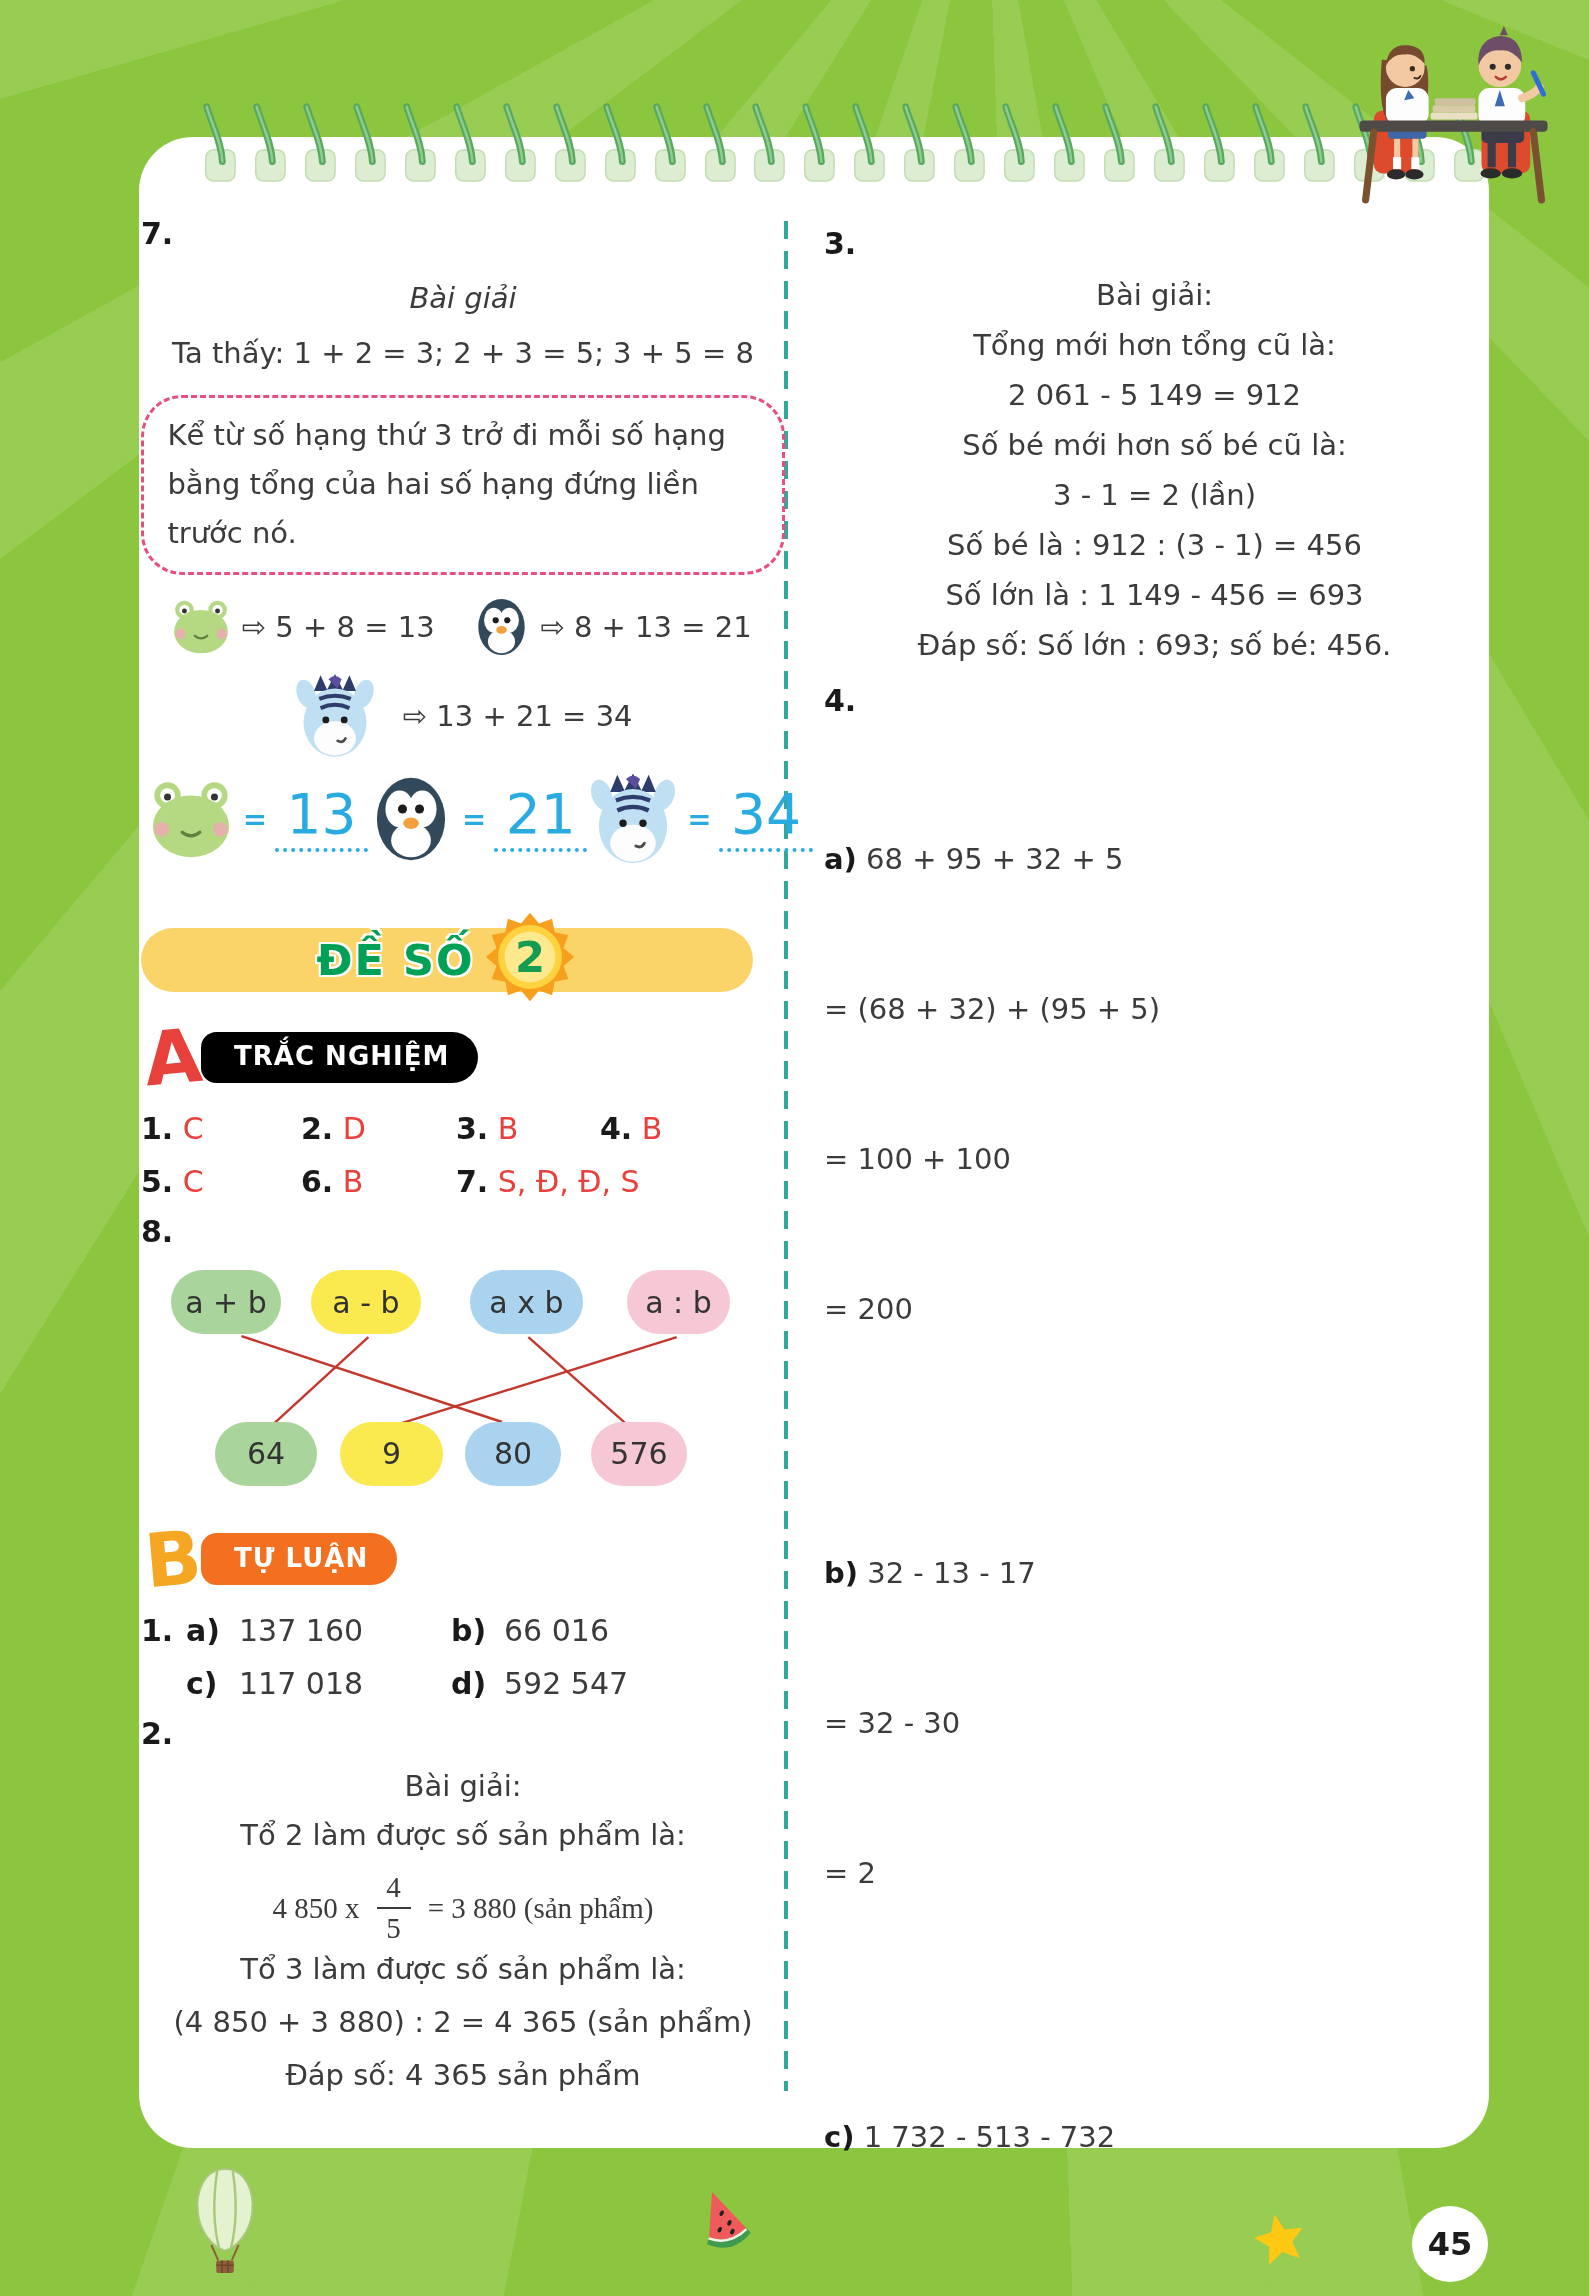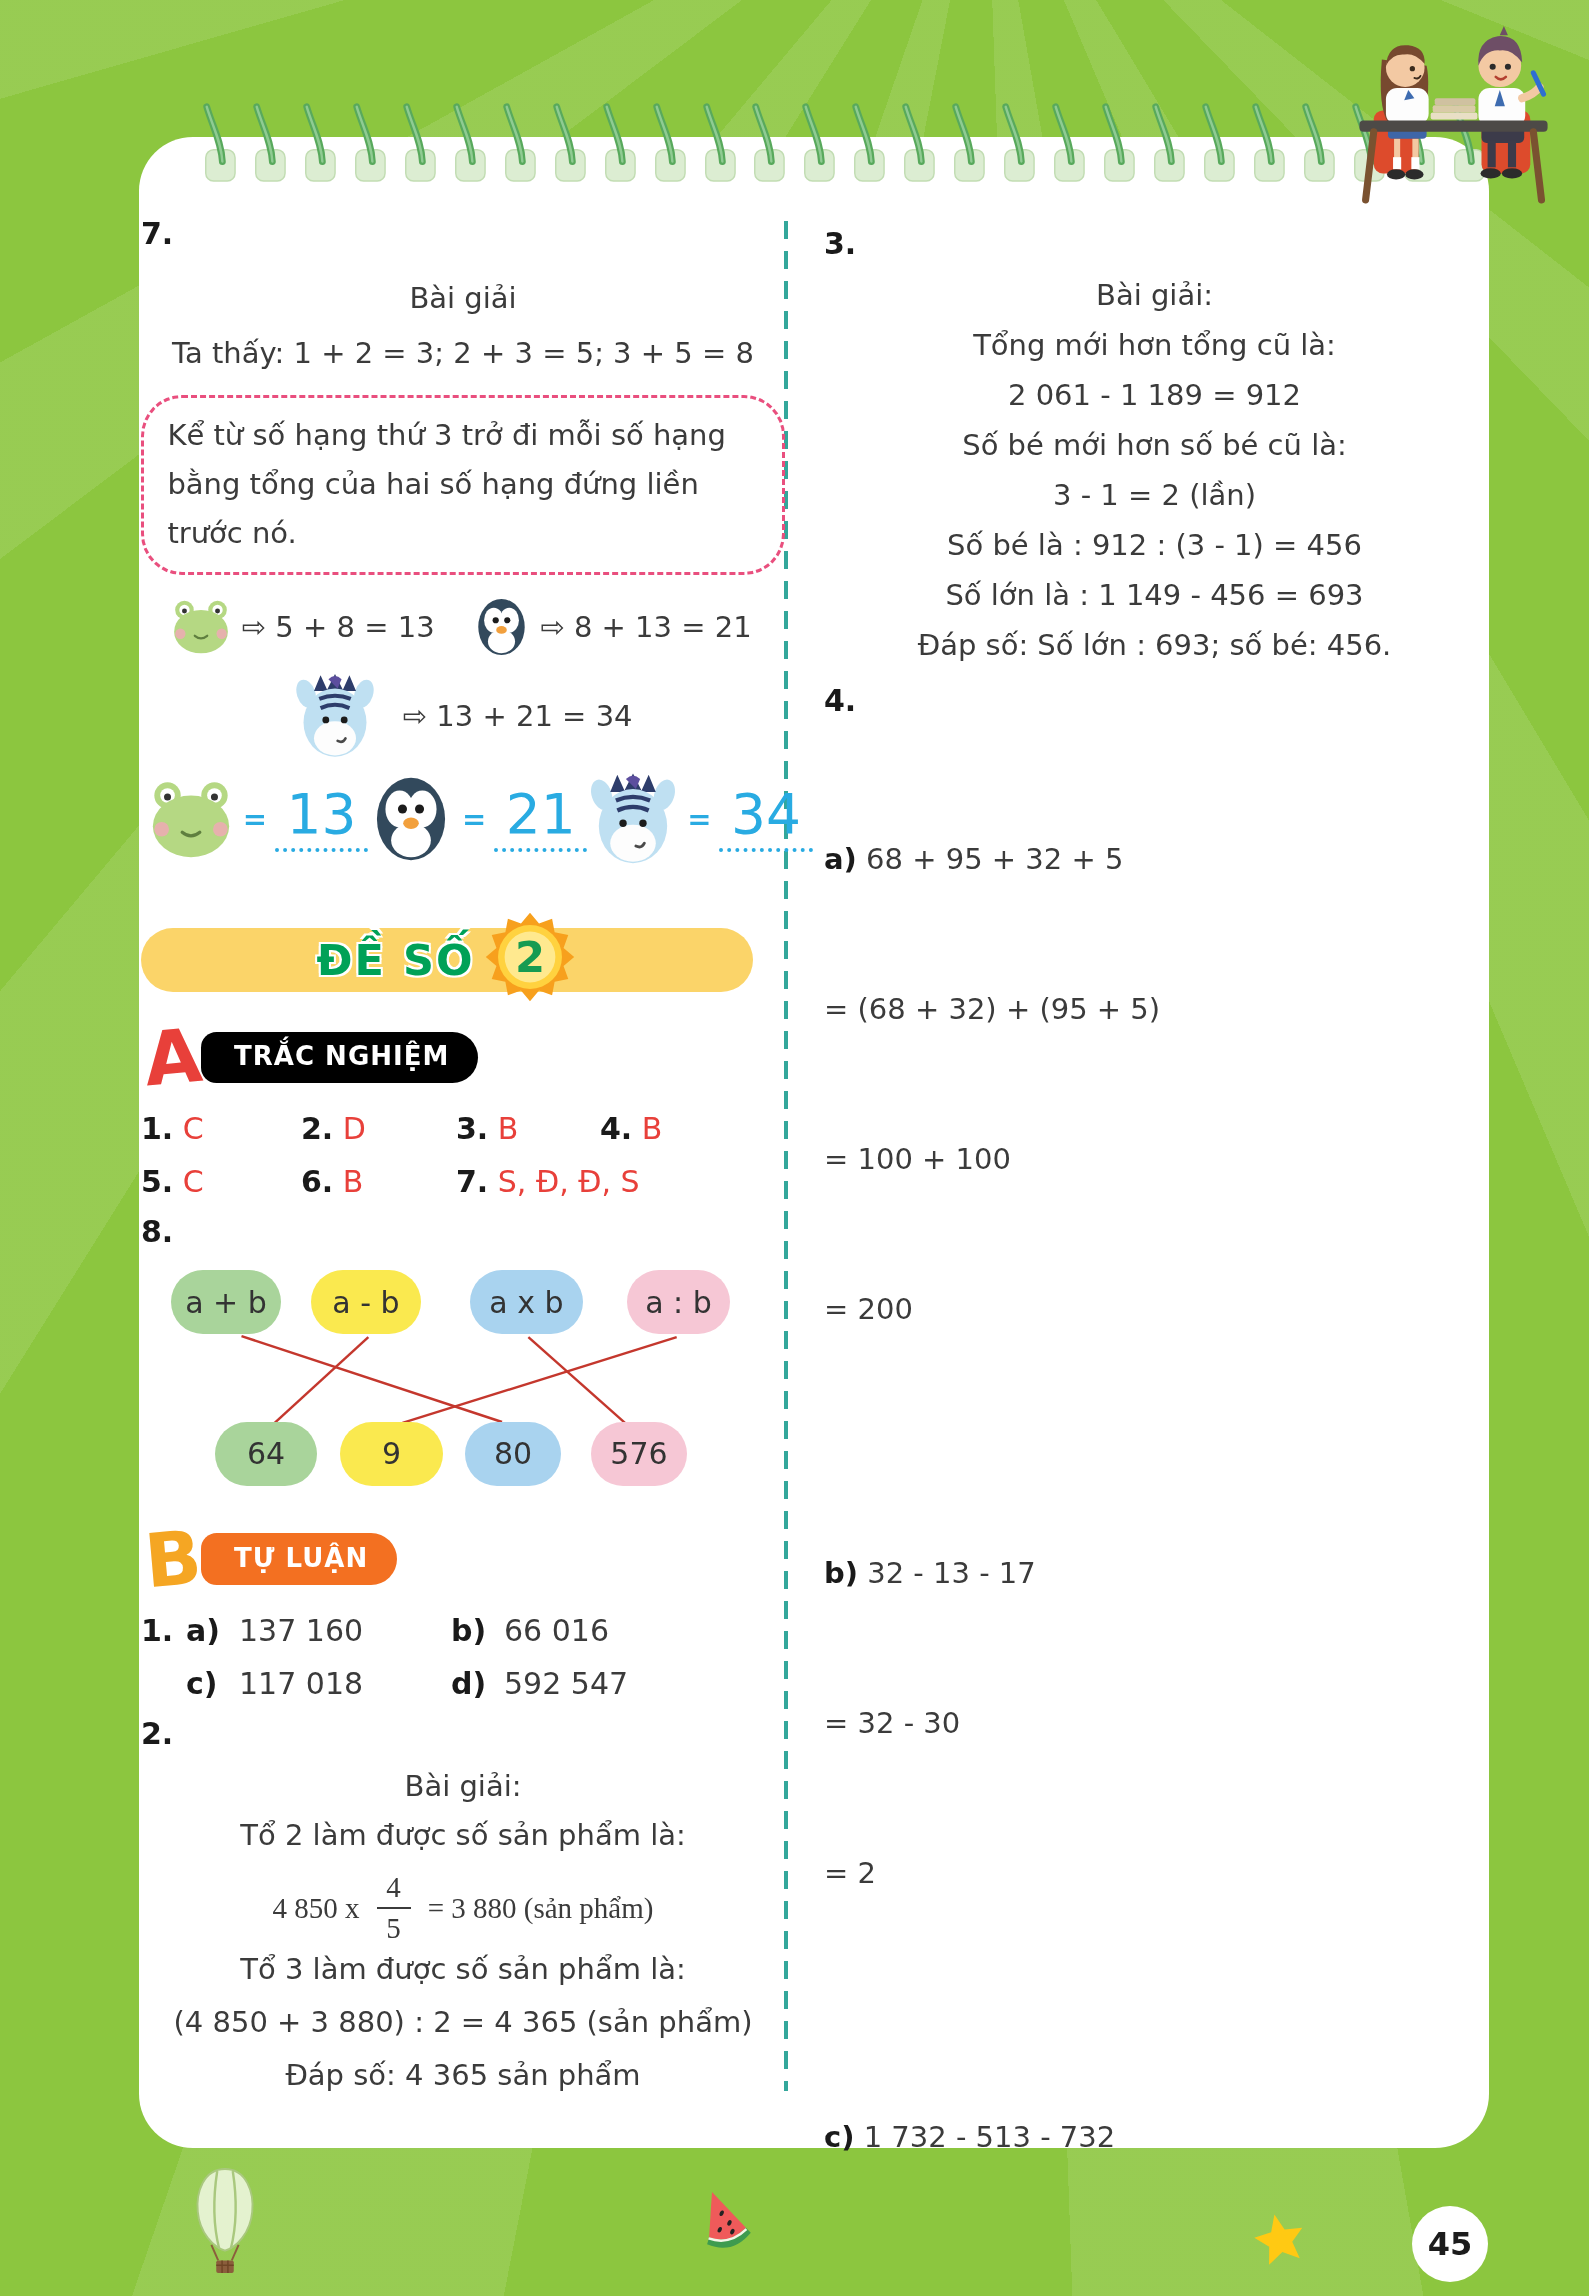--- a/index.html
+++ b/index.html
@@ -80,21 +80,21 @@
 <body>
 
 <div class="page">
   <div class="rays"></div>
 
   <div class="card">
     <div class="divider"></div>
 
     <div class="lcol">
       <div class="q-label">7.</div>
-      <div class="center-line" style="margin-top:23.4px;">Bài giải</div>
+      <div class="center-line" style="margin-top:23.4px;font-style:italic;">Bài giải</div>
       <div class="center-line" style="margin-top:11.7px;">Ta thấy: 1 + 2 = 3; 2 + 3 = 5; 3 + 5 = 8</div>
 
       <div class="note-box">
         <span>Kể từ số hạng thứ 3 trở đi mỗi số hạng bằng tổng của hai số hạng đứng liền trước nó.</span>
       </div>
 
       <div class="animal-row1">
         <svg width="62" height="57" viewBox="0 0 60 54">
           <circle cx="14" cy="11" r="9" fill="#B5D883"></circle>
             <circle cx="46" cy="11" r="9" fill="#B5D883"></circle>
@@ -266,21 +266,21 @@
       <div class="center-line">Tổ 3 làm được số sản phẩm là:</div>
       <div class="center-line mt10">(4 850 + 3 880) : 2 = 4 365 (sản phẩm)</div>
       <div class="center-line mt10">Đáp số: 4 365 sản phẩm</div>
     </div>
 
     <div class="rcol">
       <div class="q-label">3.</div>
       <div class="p3-block">
         <div>Bài giải:</div>
         <div>Tổng mới hơn tổng cũ là:</div>
-        <div>2 061 - 1 189 = 912</div>
+        <div>2 061 - 5 149 = 912</div>
         <div>Số bé mới hơn số bé cũ là:</div>
         <div>3 - 1 = 2 (lần)</div>
         <div>Số bé là : 912 : (3 - 1) = 456</div>
         <div>Số lớn là : 1 149 - 456 = 693</div>
         <div>Đáp số: Số lớn : 693; số bé: 456.</div>
       </div>
 
       <div class="q-label" style="margin-top:9.8px;">4.</div>
 
       <div class="part">

